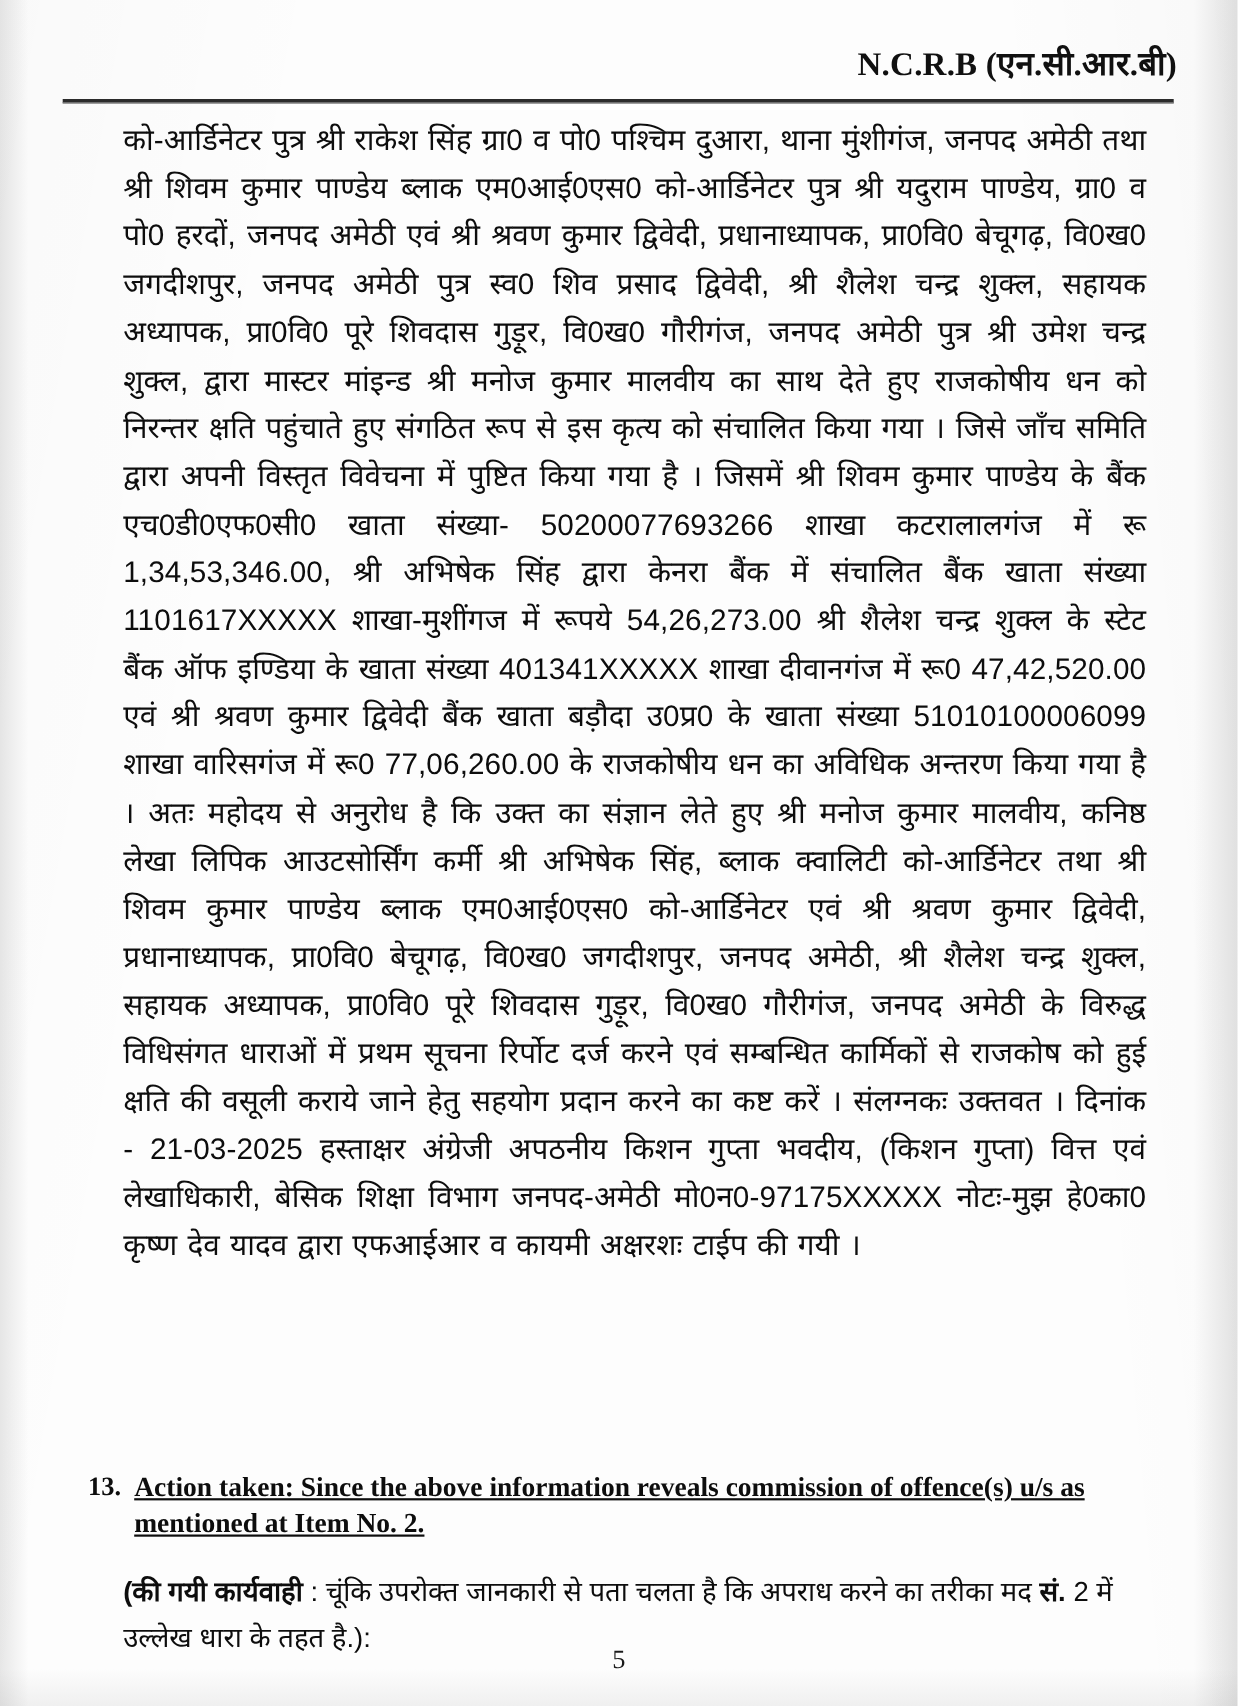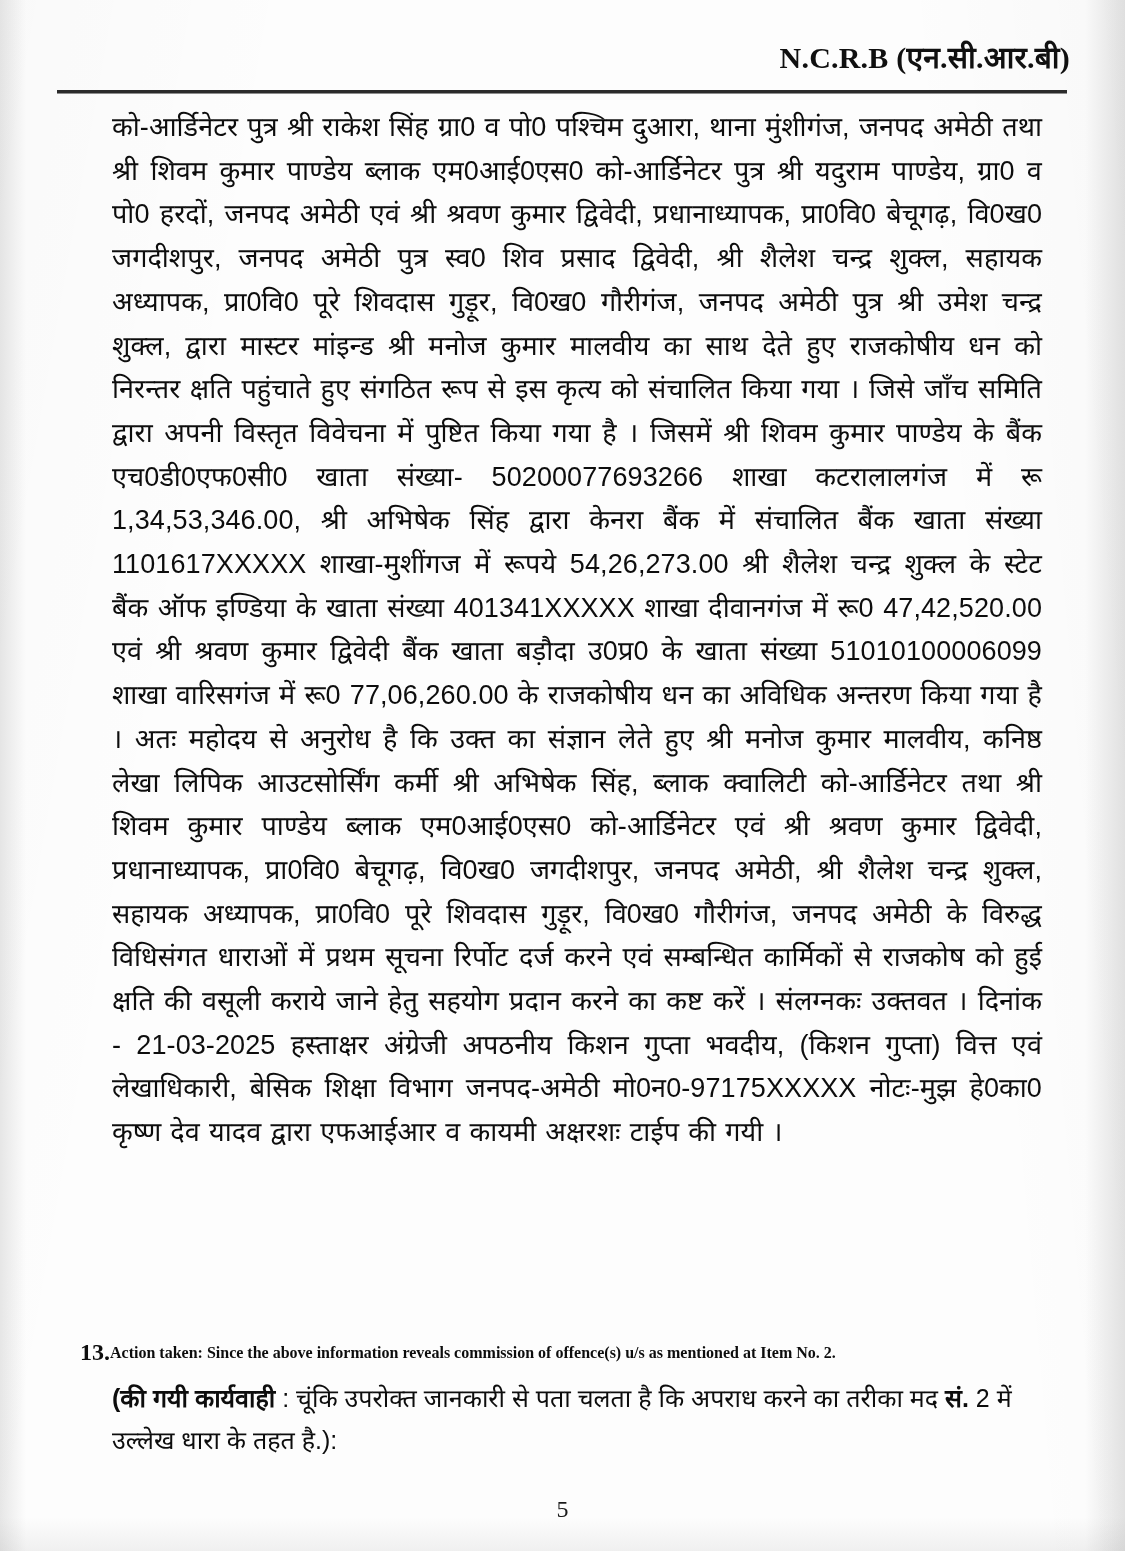--- a/index.html
+++ b/index.html
@@ -97,44 +97,46 @@
   .item-block {
     position: absolute;
     top: 1336px;
     left: 80px;
     width: 975px;
   }
 
   .item-row {
     display: flex;
     align-items: flex-start;
+    gap: 12px;
   }
   .item-number {
     font-family: "Liberation Serif", "DejaVu Serif", serif;
     font-weight: bold;
     font-size: 24px;
     line-height: 33px;
     flex: 0 0 auto;
     color: #0d0d0d;
   }
   .item-en {
     font-family: "Liberation Serif", "DejaVu Serif", serif;
     font-weight: bold;
-    font-size: 16px;
+    font-size: 25px;
     line-height: 33px;
     color: #0d0d0d;
     margin: 0;
+    text-decoration: underline;
   }
 
   .item-hi {
     font-family: "Liberation Sans", "DejaVu Sans", sans-serif;
     font-size: 25px;
     line-height: 42px;
     color: #0d0d0d;
-    margin: 8px 0 0 32px;
+    margin: 24px 0 0 32px;
     width: 920px;
   }
   .item-hi .hi-bold {
     font-weight: bold;
   }
 
   .page-number {
     position: absolute;
     top: 1496px;
     left: 0;

